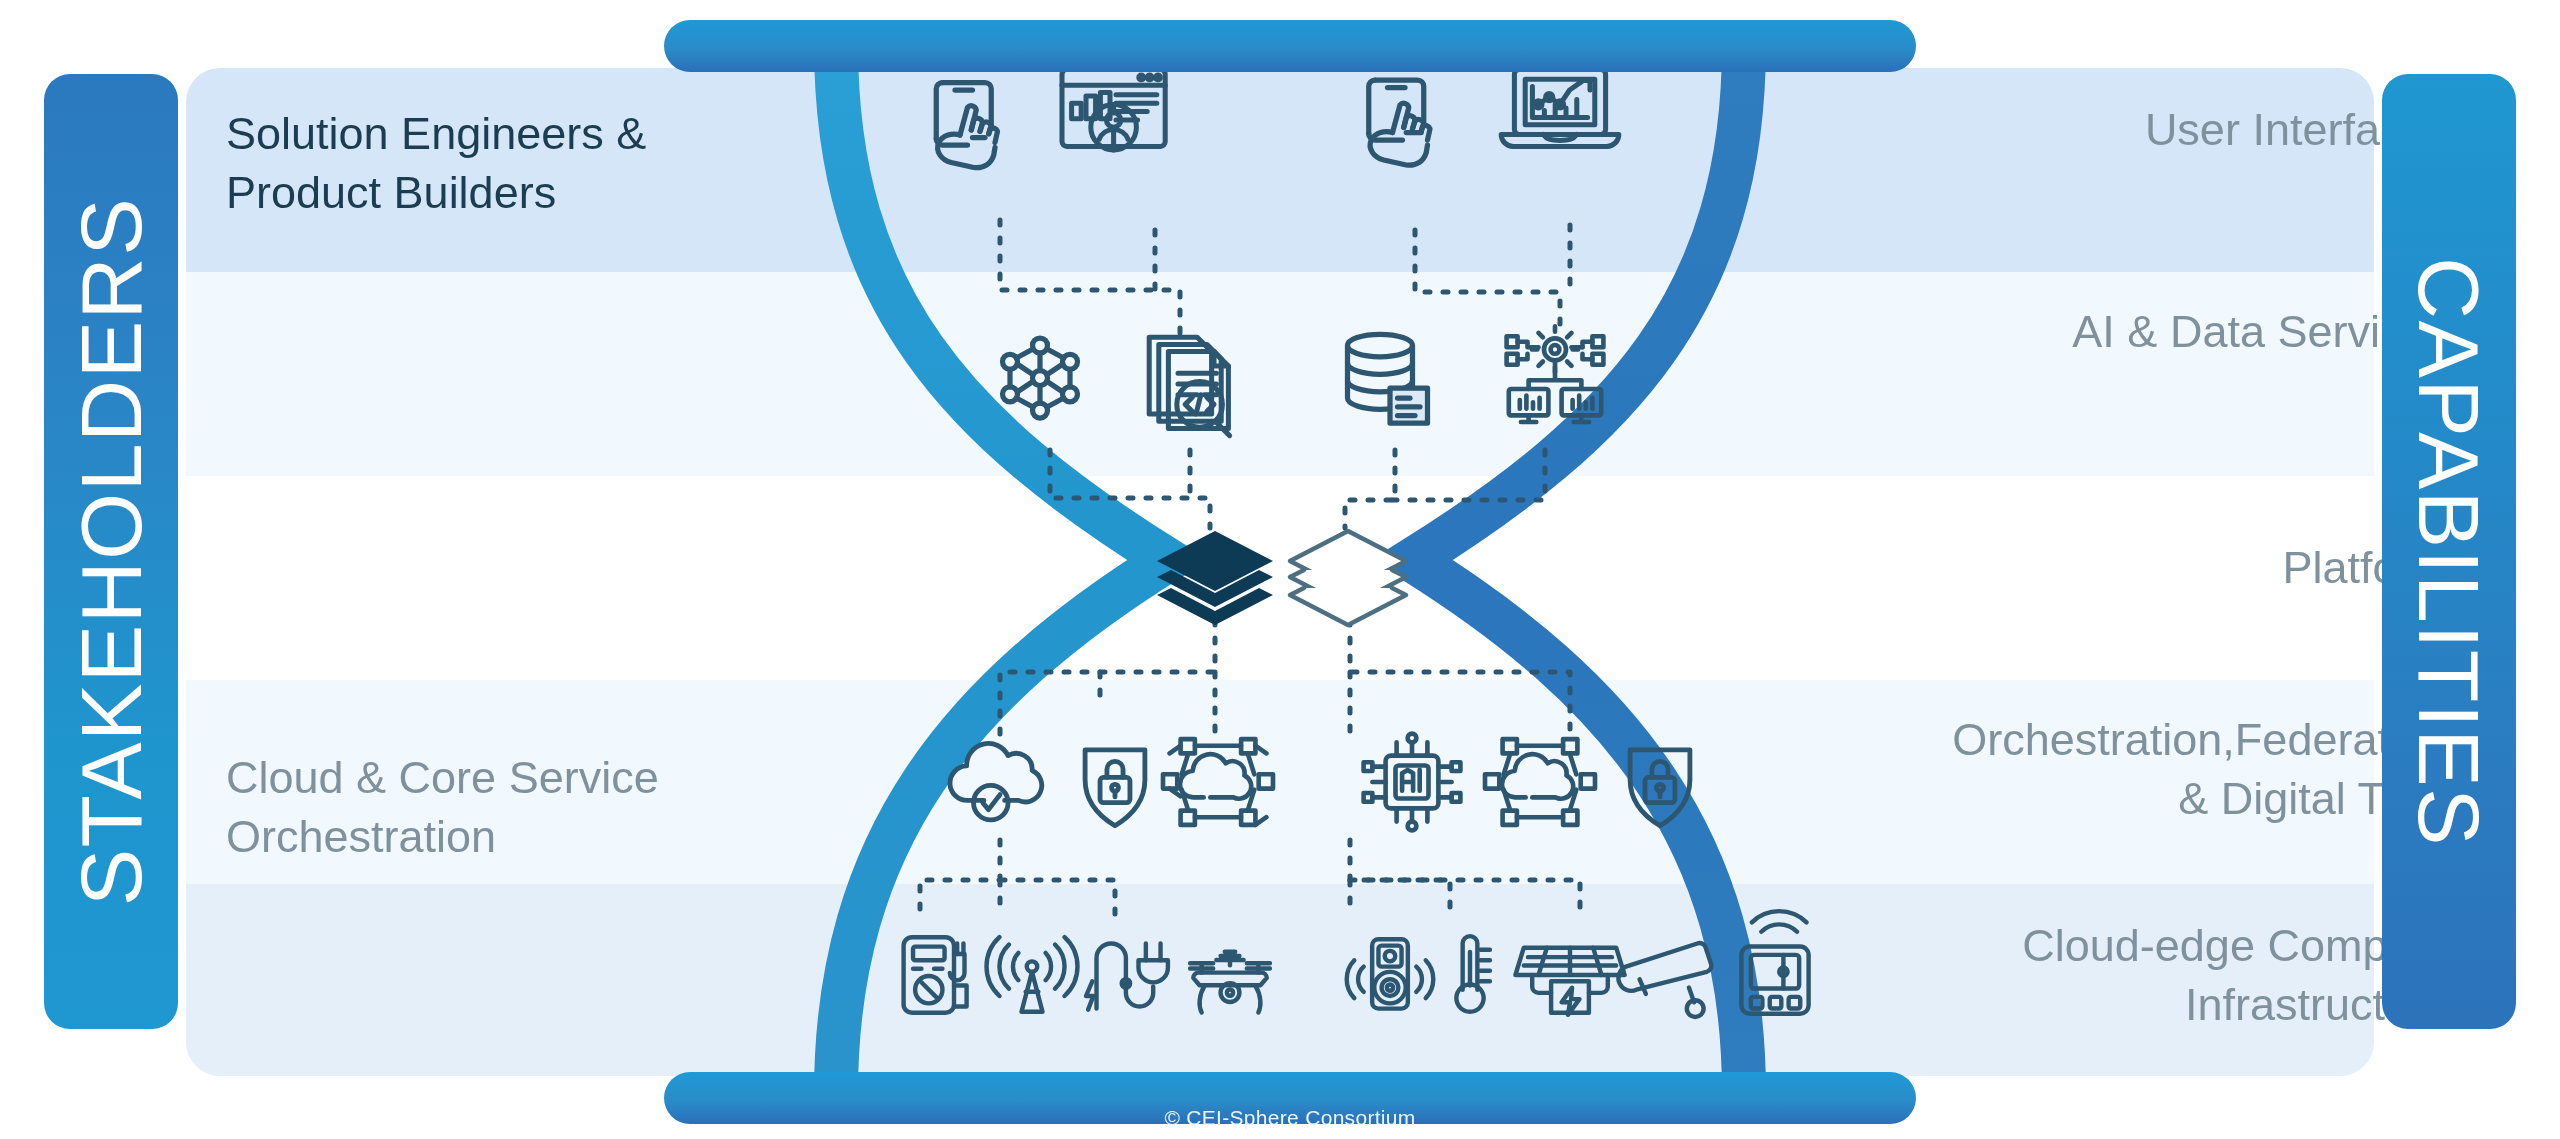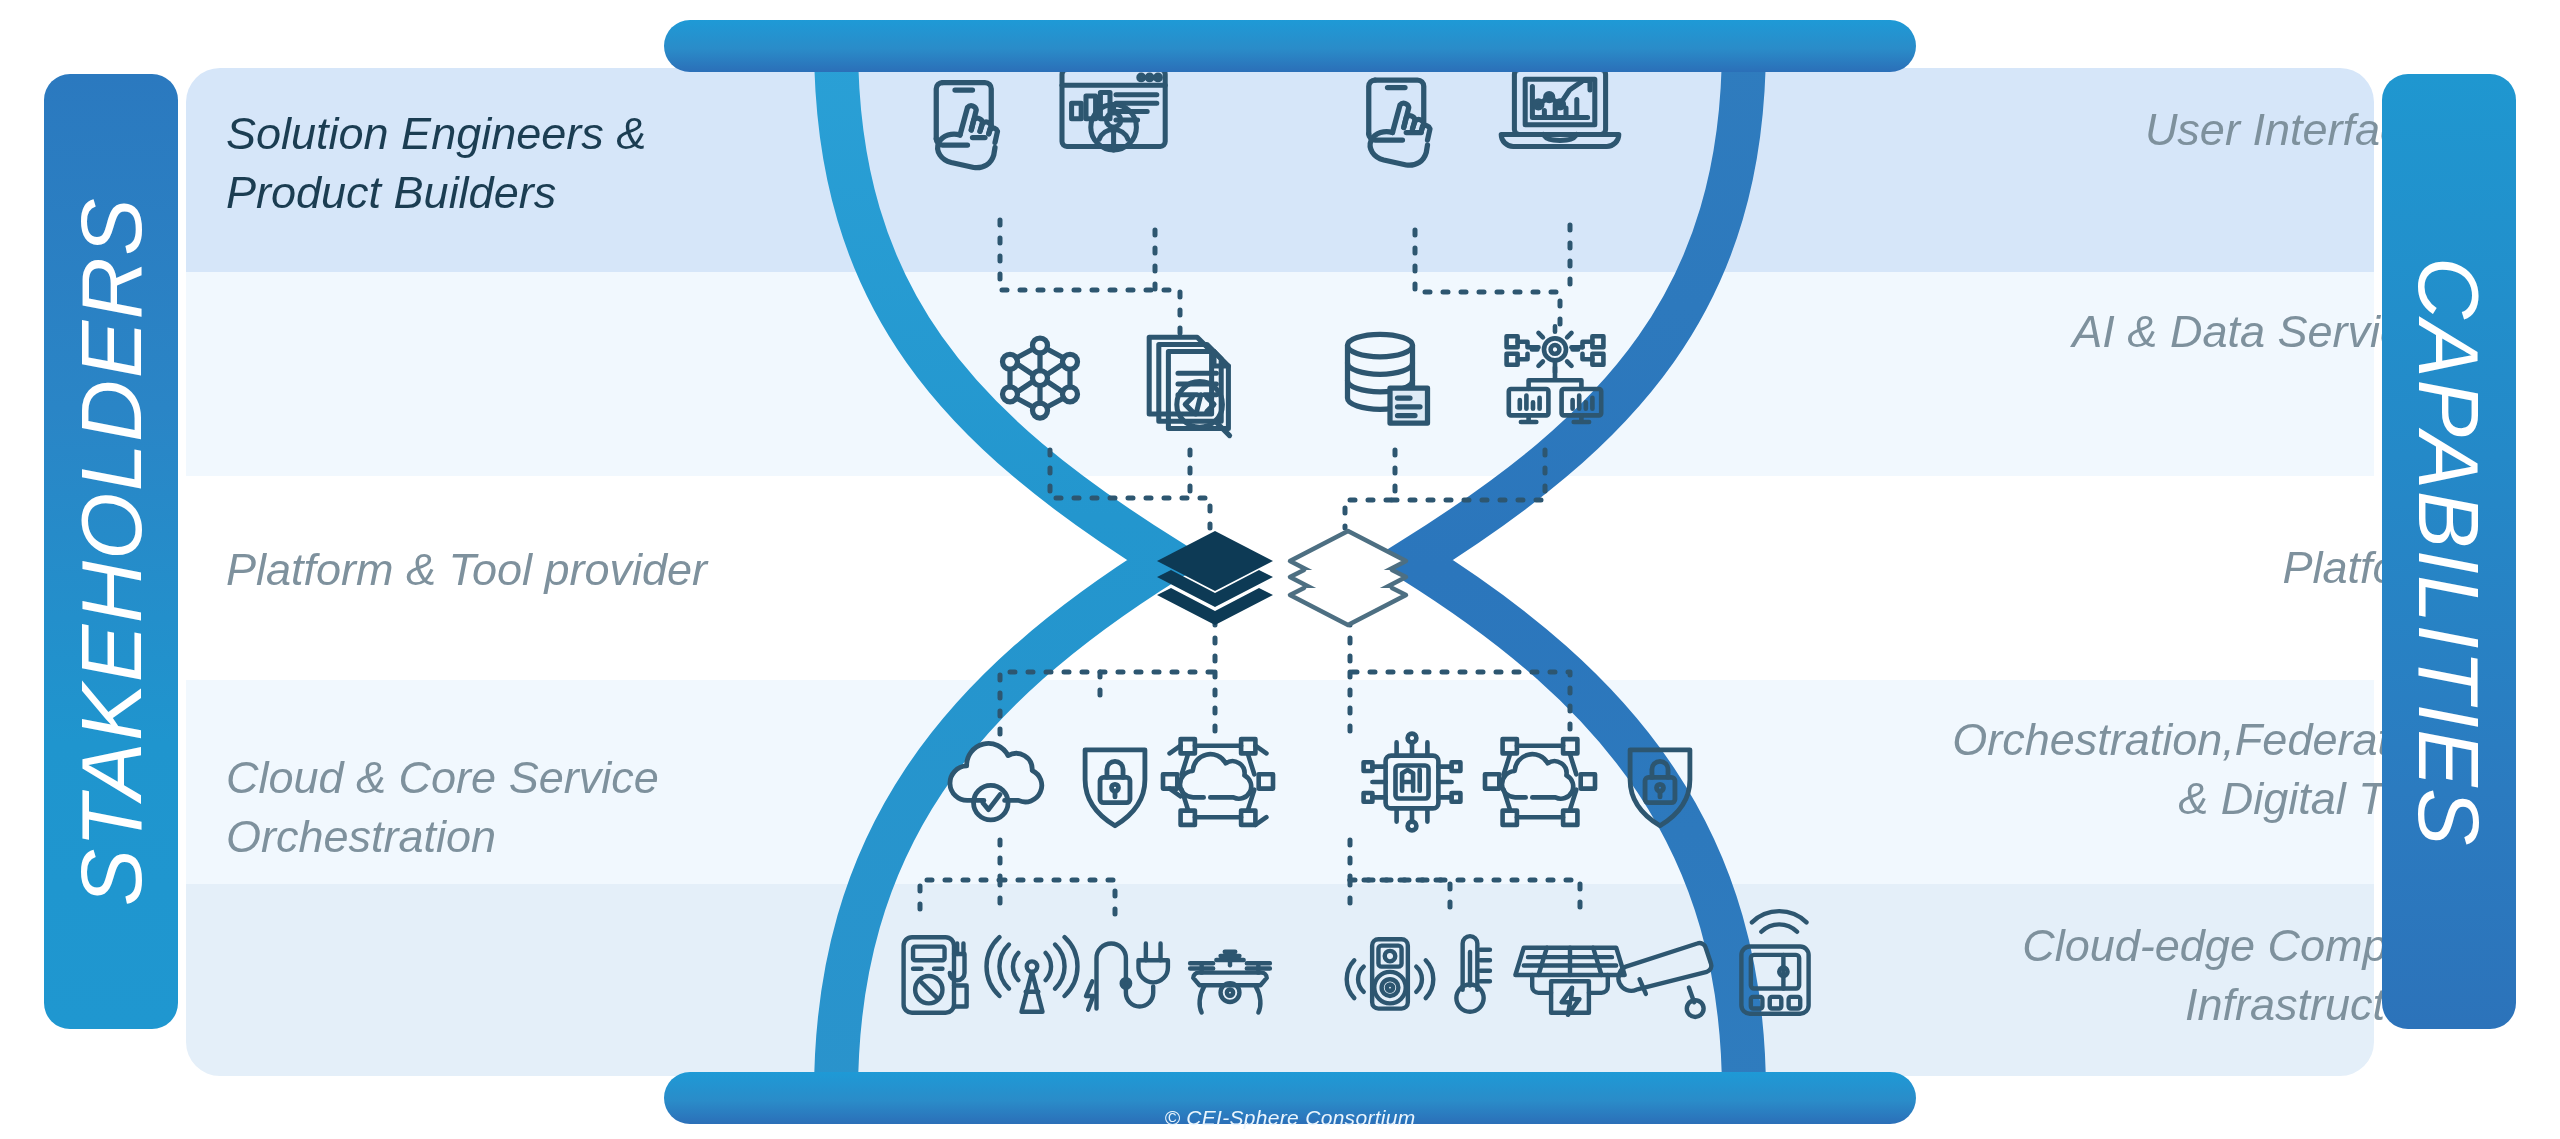--- a/index.html
+++ b/index.html
@@ -2,21 +2,21 @@
 <html><head>
 <meta charset="utf-8">
 <style>
   * { box-sizing: border-box; margin: 0; padding: 0; }
   html, body {
     width: 2560px; height: 1139px;
     background: #ffffff;
     font-family: "Liberation Sans", sans-serif;
     overflow: hidden;
   }
-  #stage { position: relative; width: 2560px; height: 906px; background:#fff;font-style:italic; }
+  #stage { position: relative; width: 2560px; height: 906px; background:#fff; }
 
   
   .rail {
     position: absolute;
     width: 134px;
     border-radius: 26px;
     display: flex; align-items: center; justify-content: center;
     overflow: hidden;
   }
   .rail-left  { left: 44px;  top: 74px;  height: 955px;
@@ -438,21 +438,20 @@
 
     </g>
   </svg>
 
   <div class="row-label left-label  r0l accent">Solution Engineers &amp;
 Product Builders</div>
   <div class="row-label right-label r0">User Interfaces</div>
 
   <div class="row-label right-label r1">AI &amp; Data Services</div>
 
-  <div class="row-label left-label  r2l">Platform &amp; Tool provider</div>
   <div class="row-label right-label r2">Platform</div>
 
   <div class="row-label left-label  r3l">Cloud &amp; Core Service
 Orchestration</div>
   <div class="row-label right-label r3">Orchestration,Federation
 &amp; Digital Twin</div>
 
   <div class="row-label right-label r4">Cloud-edge Compute
 Infrastructure</div>
 

